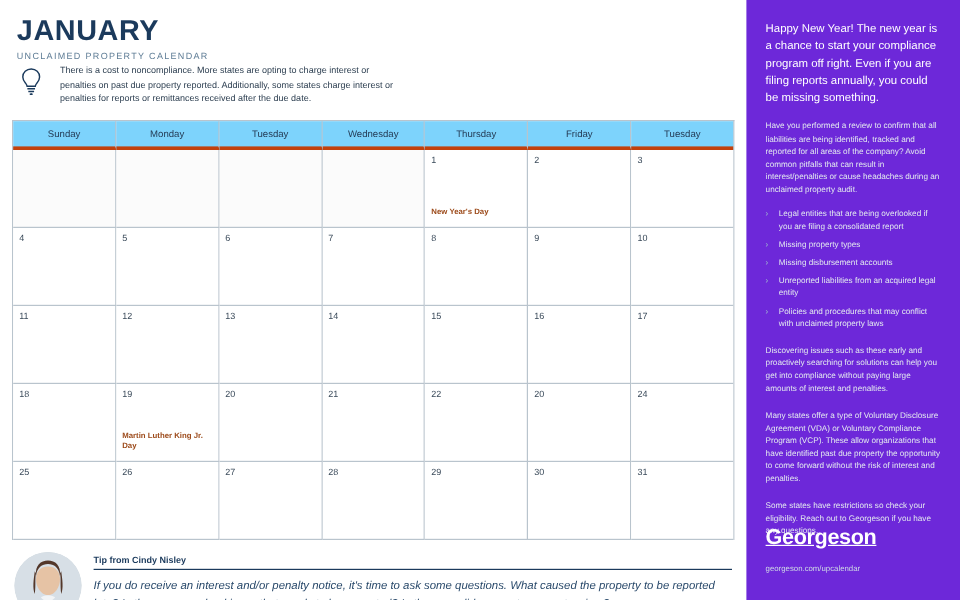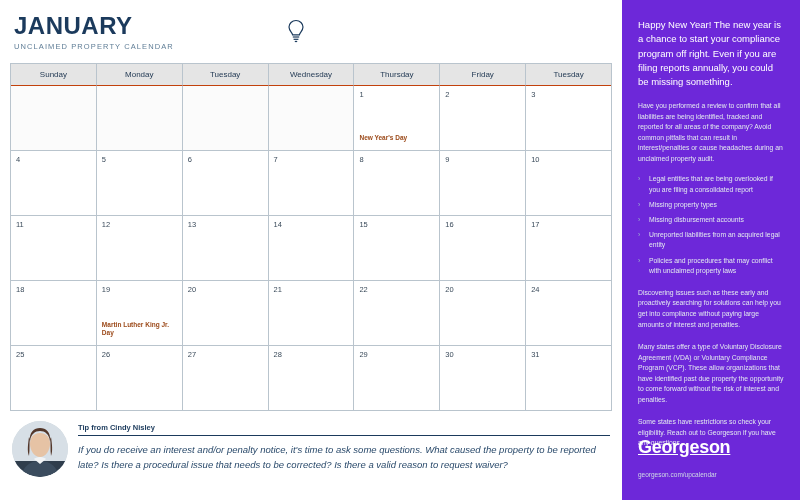--- a/index.html
+++ b/index.html
@@ -7,40 +7,40 @@
     width: 800px; height: 500px;
     font-family: "Liberation Sans", sans-serif;
     background: #ffffff;
     overflow: hidden;
   }
   .page { position: relative; width: 800px; height: 500px; display: flex; }
 
   
   .left { width: 622px; height: 500px; position: relative; background: #fff; }
 
-  .header { display: flex; padding: 14px 14px 6px 14px; }
+  .header { display: flex; padding: 14px 14px 6px 14px; flex-direction: column; }
   .title-block { width: 270px; }
   .month-title {
     font-size: 24px; font-weight: 700; color: #1b3a5c;
     letter-spacing: 0.5px; line-height: 1.0; font-family: "Liberation Sans", sans-serif;
   }
   .month-sub {
     font-size: 7.5px; color: #5f7d96; letter-spacing: 1.1px; margin-top: 4px;
   }
   .note { display: flex; gap: 10px; align-items: flex-start; padding-top: 2px; }
   .bulb { width: 26px; flex: 0 0 26px; padding-top: 2px; }
   .note-text { font-size: 7.5px; line-height: 1.55; color: #2c3e50; max-width: 280px; }
 
   
   .cal { margin: 6px 10px 0 10px; border: 1px solid #b9c4cd; border-bottom: none; }
   .dow-row { display: flex; }
   .dow {
     flex: 1 1 0; text-align: center; font-size: 8px; color: #243b55;
-    padding: 6px 0 6px 0; border-right: 1px solid #b9c4cd; border-bottom: 1px solid #c2410c;
-    background: #e5e5e5;
+    padding: 6px 0 6px 0; border-right: 1px solid #b9c4cd; border-bottom: 3px solid #c2410c;
+    background: #7dd3fc;
   }
   .dow:last-child { border-right: none; }
   .week { display: flex; }
   .cell {
     flex: 1 1 0; height: 65px; border-right: 1px solid #b9c4cd;
     border-bottom: 1px solid #b9c4cd; position: relative; background: #fff;
   }
   .cell:last-child { border-right: none; }
   .cell.empty { background: #fbfbfb; }
   .daynum { position: absolute; top: 4px; left: 5px; font-size: 7.5px; color: #3a4a5a; }
@@ -88,20 +88,21 @@
       <div class="note">
         <div class="bulb">
           <svg width="24" height="26" viewBox="0 0 24 26">
             <path d="M12 2.5c-4 0-7 3-7 6.6 0 2.4 1.2 3.9 2.3 5.2.7.9 1.2 1.6 1.3 2.6h6.8c.1-1 .6-1.7 1.3-2.6 1.1-1.3 2.3-2.8 2.3-5.2 0-3.6-3-6.6-7-6.6z" fill="none" stroke="#1b3a5c" stroke-width="1.2"></path>
             <line x1="8.8" y1="19" x2="15.2" y2="19" stroke="#1b3a5c" stroke-width="1.2"></line>
             <line x1="9.6" y1="21.3" x2="14.4" y2="21.3" stroke="#1b3a5c" stroke-width="1.2"></line>
             <line x1="12" y1="23.4" x2="12" y2="23.4" stroke="#1b3a5c" stroke-width="1.2" stroke-linecap="round"></line>
             <line x1="10.8" y1="23.5" x2="13.2" y2="23.5" stroke="#1b3a5c" stroke-width="1.2"></line>
           </svg>
         </div>
+        <div class="note-text">There is a cost to noncompliance. More states are opting to charge interest or penalties on past due property reported. Additionally, some states charge interest or penalties for reports or remittances received after the due date.</div>
       </div>
     </div>
 
     <div class="cal">
       <div class="dow-row">
         <div class="dow">Sunday</div>
         <div class="dow">Monday</div>
         <div class="dow">Tuesday</div>
         <div class="dow">Wednesday</div>
         <div class="dow">Thursday</div>

